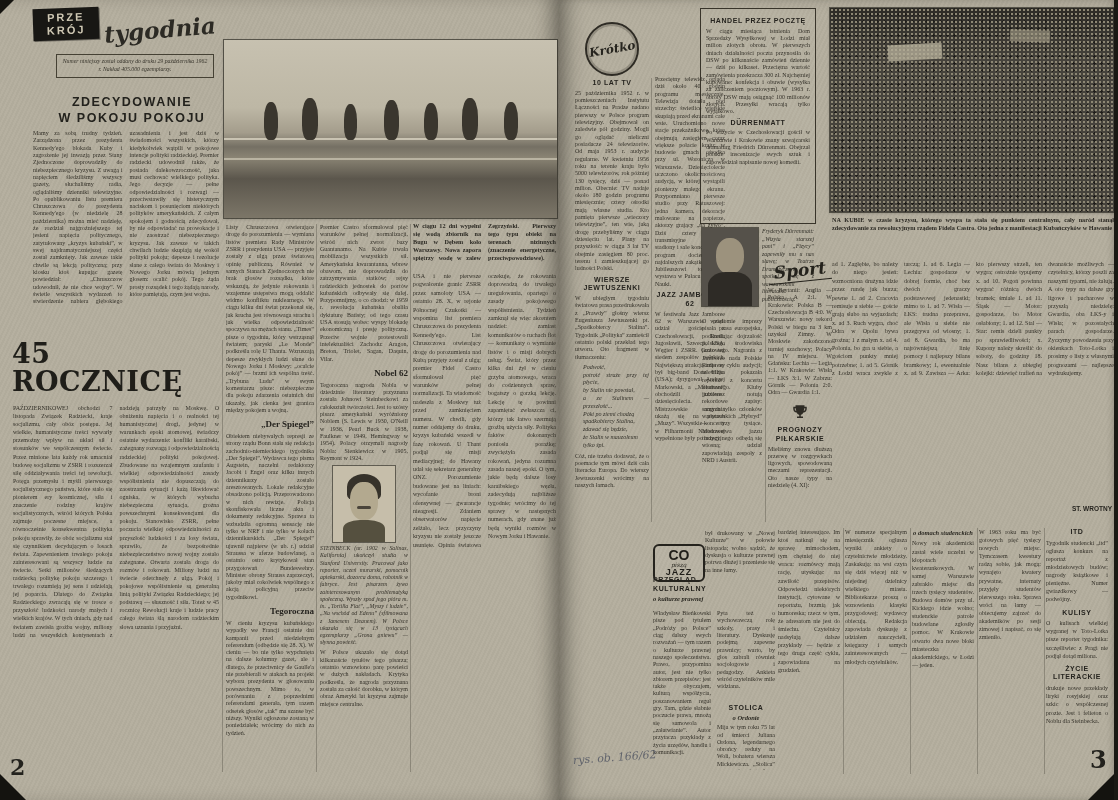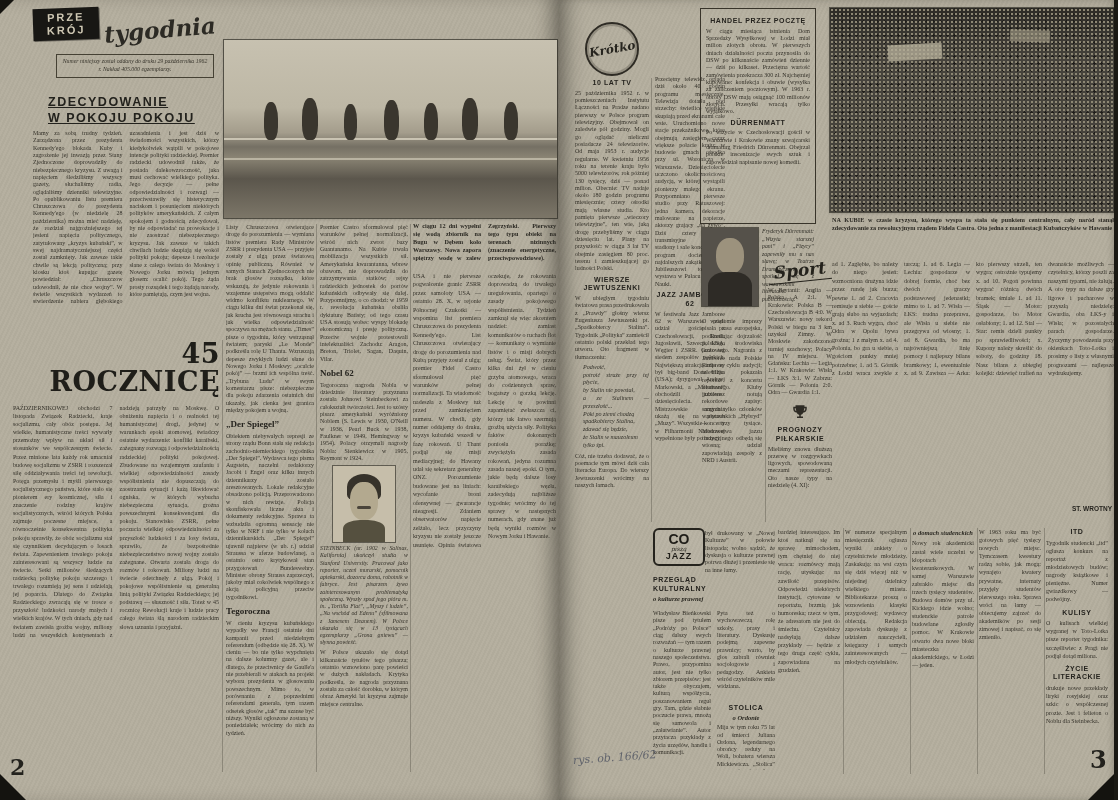--- a/index.html
+++ b/index.html
@@ -6,23 +6,23 @@
   .scan{position:relative;width:1118px;height:800px;overflow:hidden;background:#8f8a7c;
         font-family:"Liberation Serif",serif;}
   .page{position:absolute;top:0;height:800px;width:559px;background:#b4ae9e;
         background-image:repeating-linear-gradient(115deg,rgba(255,255,255,.025) 0 2px,rgba(0,0,0,.02) 2px 4px);}
   .page.left{left:0;box-shadow:inset -16px 0 20px -10px rgba(30,28,22,.5);}
   .page.right{left:559px;box-shadow:inset 16px 0 20px -10px rgba(30,28,22,.5), inset -8px 0 10px -6px rgba(30,28,22,.45);}
   .blk{position:absolute;}
   .t{font:6px/1.22 "Liberation Serif",serif;color:#343129;text-align:justify;overflow:hidden;}
   .cols2{column-count:2;column-gap:7px;}
   .cols4{column-count:4;column-gap:6px;}
-  .hl-lead{font:bold 12.5px/1.3 "Liberation Sans",sans-serif;letter-spacing:1.5px;color:#23221d;text-decoration:underline;}
-  .hl-45{font:bold 27px/1.05 "DejaVu Serif",serif;letter-spacing:.5px;color:#1f1e19;text-align:right;}
-  .h-sec{font:bold 9px/1.2 "Liberation Serif",serif;text-align:left;margin:5px 0 3px;color:#26241f;}
+  .hl-lead{font:bold 12.5px/1.3 "Liberation Sans",sans-serif;letter-spacing:1.5px;color:#23221d;text-align:center;}
+  .hl-45{font:bold 27px/1.05 "DejaVu Serif",serif;letter-spacing:.5px;color:#1f1e19;text-align:left;}
+  .h-sec{font:bold 9px/1.2 "Liberation Serif",serif;text-align:right;margin:5px 0 3px;color:#26241f;}
   .h-small{font:bold 7px/1.25 "Liberation Sans",sans-serif;letter-spacing:.6px;text-align:center;margin:3px 0 2px;color:#26241f;}
   .subhead{font:bold italic 6.5px/1.3 "Liberation Serif",serif;text-align:center;color:#2b2922;margin:1px 0 2px;}
   .capt{font:bold 6.2px/1.3 "Liberation Serif",serif;color:#2b2923;text-align:justify;overflow:hidden;}
   .photo{position:absolute;box-shadow:0 0 0 1px rgba(40,38,30,.65), 0 1px 3px rgba(0,0,0,.25);overflow:hidden;}
   .vrule{position:absolute;width:1px;background:rgba(70,66,54,.35);}
   .corner{position:absolute;width:0;height:0;}
   .pagenum{font:bold 22px/1 "DejaVu Serif",serif;color:#23221d;}
   .logo-box{background:#181714;color:#cfc8b4;text-align:center;transform:rotate(-2deg);
             box-shadow:1px 1px 0 rgba(0,0,0,.4);padding:3px 4px;}
   .logo-box div{font:bold 11px/1.2 "Liberation Sans",sans-serif;letter-spacing:2px;}
@@ -179,21 +179,21 @@
       <div style="position:absolute;left:58px;top:36px;width:54px;height:16px;background:#b8b19c;opacity:.75;transform:rotate(-3deg);"></div>
       <div style="position:absolute;left:180px;top:22px;width:40px;height:12px;background:#a59e89;opacity:.6;transform:rotate(2deg);"></div>
     </div>
     <div class="blk capt" style="left:273px;top:216px;width:282px;height:40px;text-align:justify;">
       <span style="font-weight:bold;">NA KUBIE</span><span> w czasie kryzysu, którego wyspa ta stała się punktem centralnym, cały naród stanął zdecydowanie za rewolucyjnym rządem Fidela Castro. Oto jedna z manifestacji Kubańczyków w Hawanie</span>
     </div>
 
     <div class="blk t cols4" style="left:273px;top:260px;width:282px;height:244px;line-height:1.4;">ad 1. Zagłębie, bo należy do niego jesień: wzmocniona drużyna idzie przez rundę jak burza; pewne 1. ad 2. Cracovia remisuje u siebie — goście grają słabo na wyjazdach; x. ad 3. Ruch wygra, choć Odra w Opolu bywa groźna; 1 z małym x. ad 4. Polonia, bo gra u siebie, a gościom punkty mniej potrzebne; 1. ad 5. Górnik z Łodzi wraca zwykle z tarczą; 1. ad 6. Legia — Lechia: gospodarze w dobrej formie, choć bez dwóch graczy podstawowej jedenastki; mimo to 1. ad 7. Wisła — ŁKS: trudna przeprawa, ale Wisła u siebie nie przegrywa od wiosny; 1. ad 8. Gwardia, bo ma najrówniejszą linię pomocy i najlepszy bilans bramkowy; 1, ewentualnie x. ad 9. Zawisza — Arka: kto pierwszy strzeli, ten wygra; ostrożnie typujemy x. ad 10. Pogoń powinna wygrać różnicą dwóch bramek; śmiałe 1. ad 11. Śląsk — Motor: gospodarze, bo Motor osłabiony; 1. ad 12. Stal — Star: remis dzieli punkty po sprawiedliwości; x. Kupony należy skreślić do soboty, do godziny 18. Nasz bilans z ubiegłej kolejki: dziewięć trafień na dwanaście możliwych — czytelnicy, którzy poszli za naszymi typami, nie żałują. A oto typy na dalsze gry ligowe i pucharowe w przyszłą niedzielę: Gwardia, oba ŁKS-y i Wisła; w pozostałych parach gospodarze. Życzymy powodzenia przy okienkach Toto-Lotka i prosimy o listy z własnymi prognozami — najlepsze wydrukujemy.</div>
     <div class="blk author" style="left:489px;top:506px;width:64px;">ST. WROTNY</div>
 
-    <div class="blk coinni" style="left:94px;top:528px;width:44px;">
+    <div class="blk coinni" style="left:94px;top:544px;width:44px;">
       <div class="l1">CO</div>
       <div class="l2">piszą</div>
       <div class="l3">JAZZ</div>
     </div>
     <div class="blk t" style="left:146px;top:530px;width:70px;height:58px;">był drukowany w „Nowej Kulturze” w połowie listopada; wolno sądzić, że dyskusja o kulturze prawnej potrwa dłużej i przeniesie się na inne łamy.</div>
 
     <div class="blk" style="left:94px;top:576px;width:122px;">
       <div class="h-small" style="margin:0;text-align:left;">PRZEGLĄD</div>
       <div class="h-small" style="margin:0;text-align:left;">KULTURALNY</div>
       <div class="subhead" style="text-align:left;">o kulturze prawnej</div>

